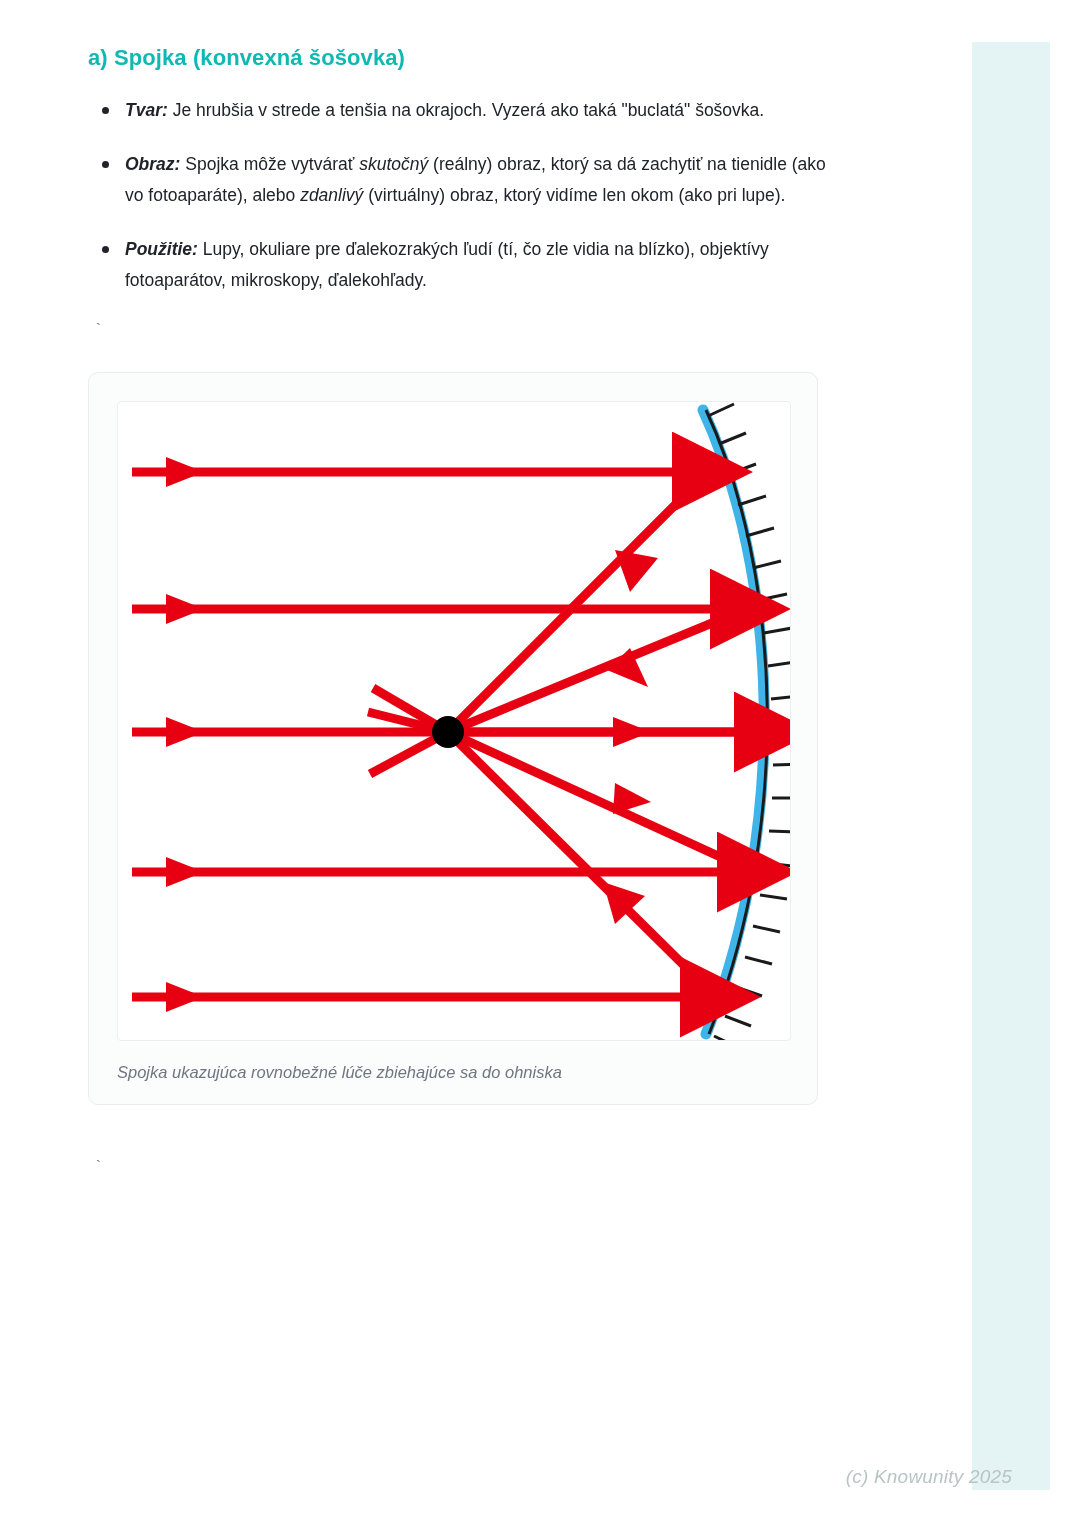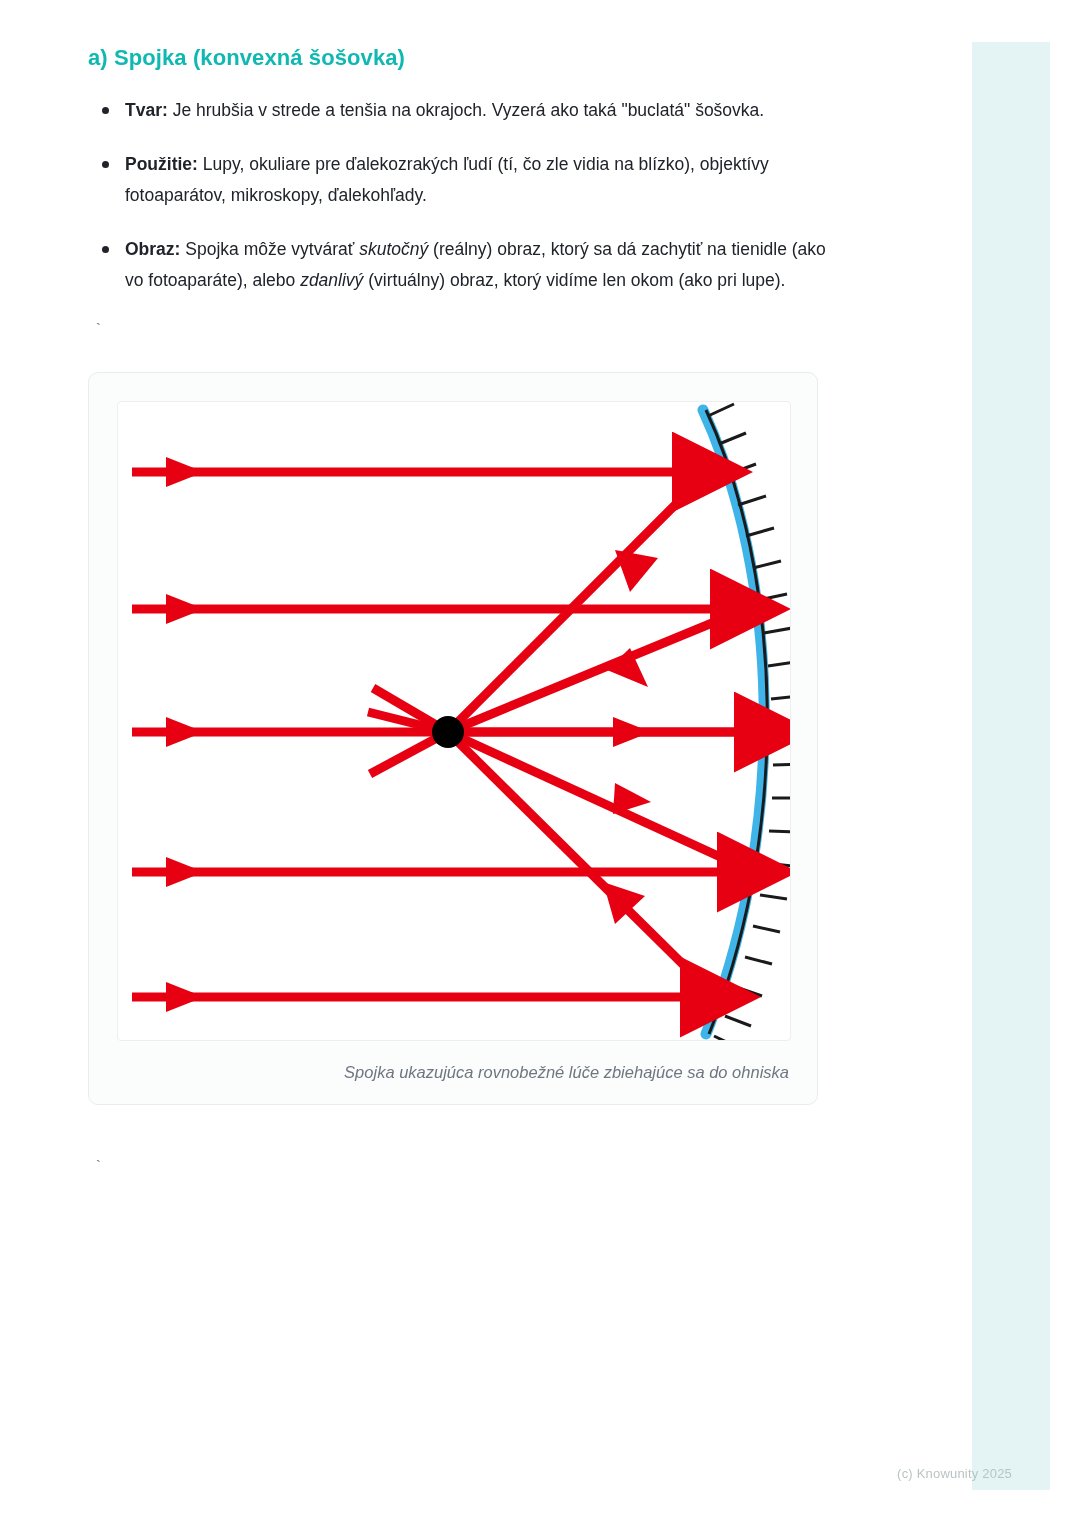--- a/index.html
+++ b/index.html
@@ -82,20 +82,21 @@
     position: absolute;
     left: 14px;
     top: 12px;
     width: 7px;
     height: 7px;
     border-radius: 50%;
     background: #20232a;
   }
   .lead {
     font-weight: bold;
+    font-style: italic;
   }
   .ital {
     font-style: italic;
   }
   code.inline {
     font-family: "Liberation Mono", monospace;
     font-size: 13px;
     background: #f2f6f8;
     border: 1px solid #dfe6ea;
     border-radius: 6px;
@@ -126,33 +127,34 @@
     width: 674px;
     height: 640px;
     background: #ffffff;
     border: 1px solid #eceff1;
     border-radius: 4px;
     box-sizing: border-box;
     overflow: hidden;
   }
   .figure-caption {
     margin-top: 22px;
-    text-align: right;
+    text-align: left;
     font-style: italic;
     font-size: 16.5px;
     color: #6f7680;
   }
 
   .footer-credit {
     position: absolute;
     right: 68px;
     top: 1466px;
-    font-size: 13px;
+    font-size: 19px;
     color: #b9c4c4;
     letter-spacing: 0.2px;
+    font-style: italic;
   }
 </style>
 </head>
 <body>
 
 <div class="page">
 
   <div class="right-strip-outer"></div>
   <div class="right-strip-inner"></div>
   <div class="right-strip-edge"></div>
@@ -162,25 +164,25 @@
     <h2 class="section-title">a) Spojka (konvexná šošovka)</h2>
 
     <ul class="bullets">
 
       <li>
         <span class="lead">Tvar:</span><span> Je hrubšia v strede a tenšia na okrajoch. Vyzerá ako taká "buclatá" šošovka.</span>
       </li>
 
 
       <li>
+        <span class="lead">Obraz:</span><span> Spojka môže vytvárať </span><span class="ital">skutočný</span><span> (reálny) obraz, ktorý sa dá zachytiť na tienidle (ako vo fotoaparáte), alebo </span><span class="ital">zdanlivý</span><span> (virtuálny) obraz, ktorý vidíme len okom (ako pri lupe).</span>
+      </li>
+
+      <li>
         <span class="lead">Použitie:</span><span> Lupy, okuliare pre ďalekozrakých ľudí (tí, čo zle vidia na blízko), objektívy fotoaparátov, mikroskopy, ďalekohľady.</span>
-      </li>
-
-      <li>
-        <span class="lead">Obraz:</span><span> Spojka môže vytvárať </span><span class="ital">skutočný</span><span> (reálny) obraz, ktorý sa dá zachytiť na tienidle (ako vo fotoaparáte), alebo </span><span class="ital">zdanlivý</span><span> (virtuálny) obraz, ktorý vidíme len okom (ako pri lupe).</span>
       </li>
 
     </ul>
 
     <div class="tick-mark">`</div>
 
     <div class="figure-card">
       <div class="figure-inner">
         <svg width="674" height="640" viewBox="0 0 674 640">
 

